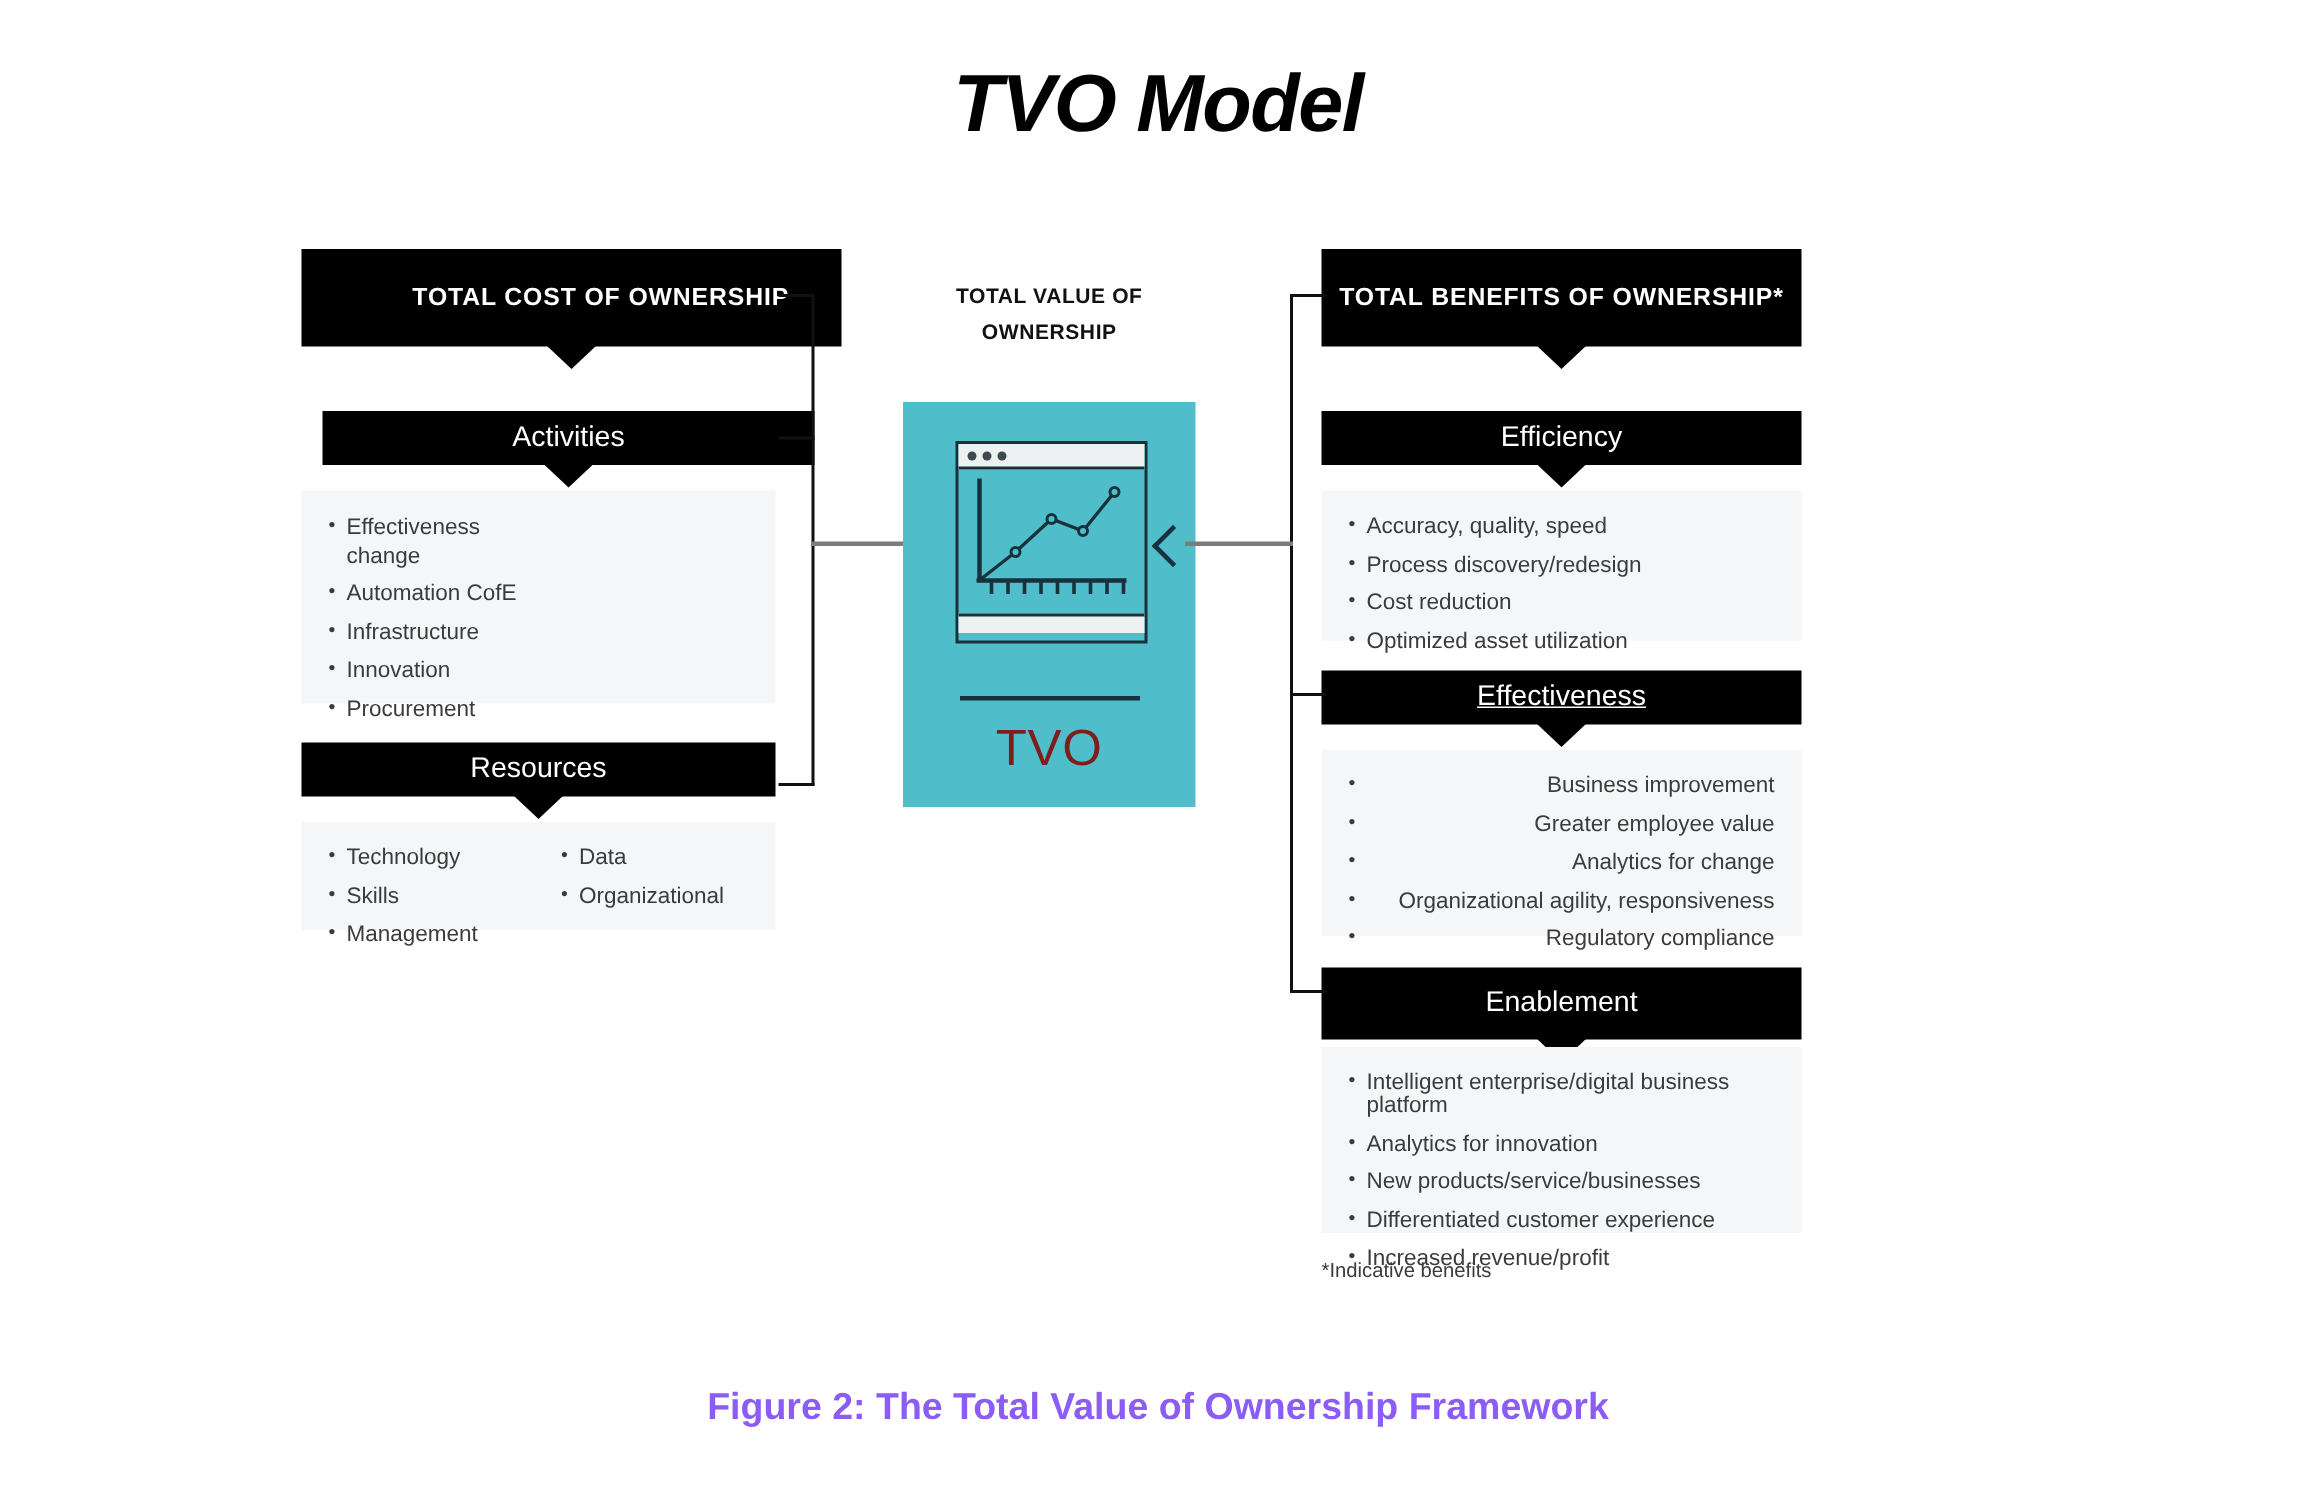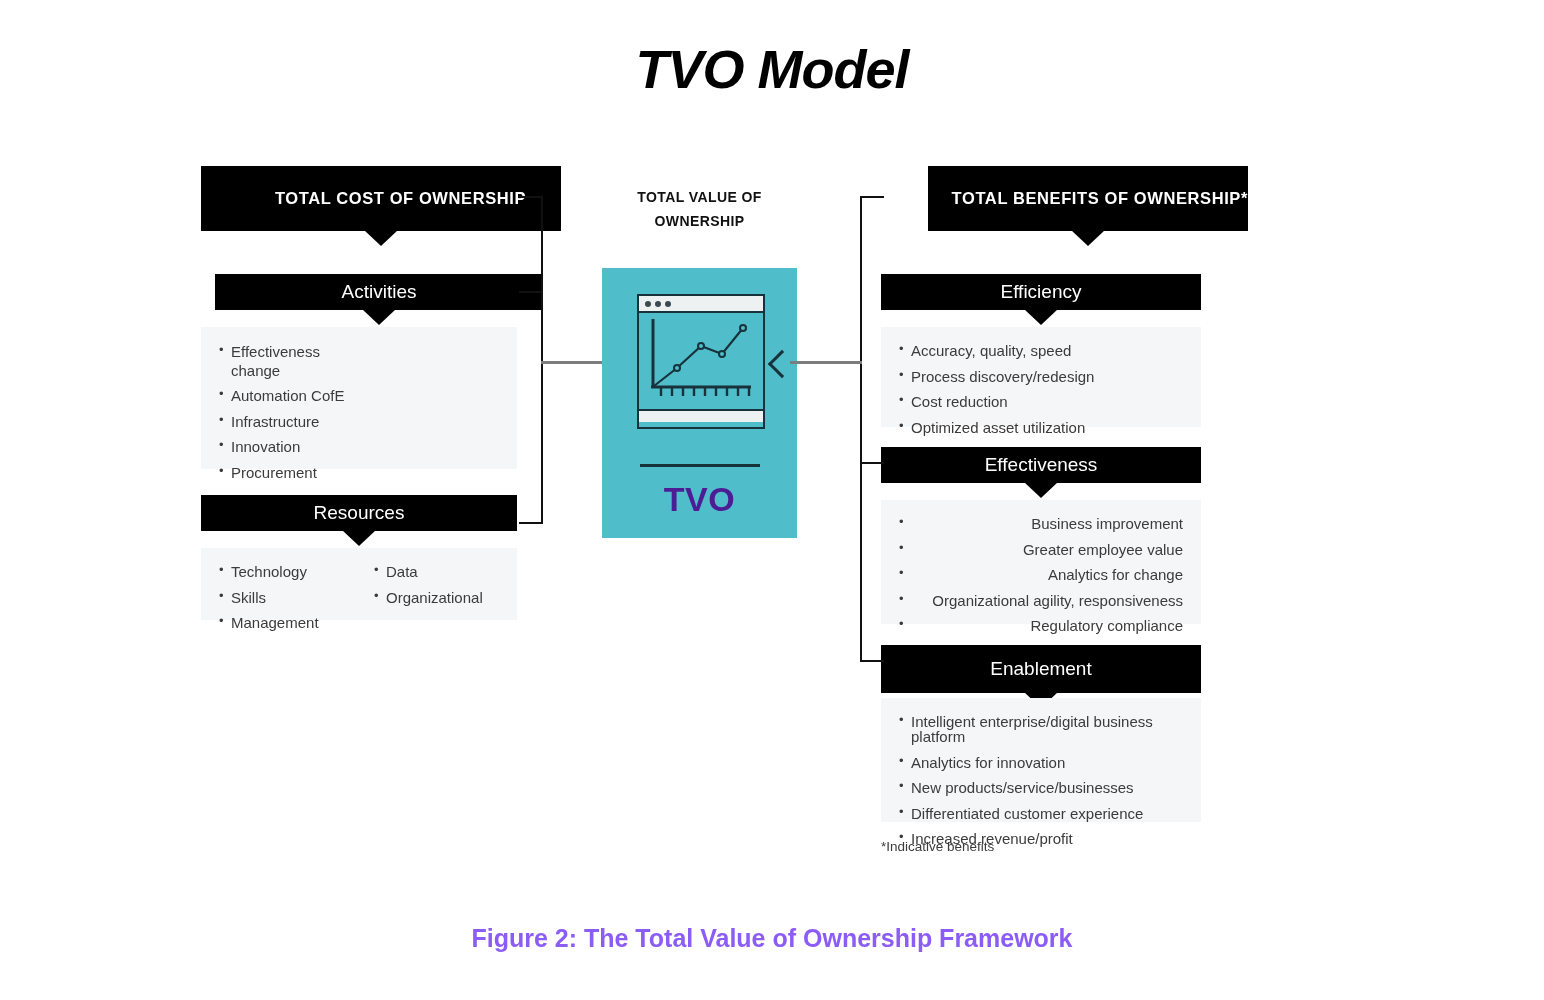--- a/index.html
+++ b/index.html
@@ -159,23 +159,23 @@
     width: 120px;
     height: 3px;
     background: #17323a;
   }
   #tvo-label {
     position: absolute;
     left: 0;
     top: 212px;
     width: 195px;
     text-align: center;
-    color: #4c1d95;
+    color: #7f1d1d;
     font-size: 34px;
-    font-weight: bold;
+    font-weight: normal;
     letter-spacing: 0.5px;
   }
   #tvo-caption {
     position: absolute;
     left: 602px;
     top: 186px;
     width: 195px;
     text-align: center;
     font-size: 14px;
     font-weight: bold;
@@ -328,40 +328,40 @@
             <circle cx="104" cy="15" r="3"></circle>
           </g>
         </svg>
       </div>
       <div id="tvo-footbar"></div>
     </div>
     <div id="tvo-divider"></div>
     <div id="tvo-label">TVO</div>
   </div>
 
-  <div class="blackbox" style="left:928px; top:166px; width:320px; height:65px;justify-content:flex-end;">
+  <div class="blackbox" style="left:881px; top:166px; width:320px; height:65px;">
     <span class="bxlabel caps">TOTAL BENEFITS OF OWNERSHIP*</span>
     <span class="notch"></span>
   </div>
 
   <div class="blackbox" style="left:881px; top:274px; width:320px; height:36px;">
     <span class="bxlabel sub">Efficiency</span>
     <span class="notch"></span>
   </div>
 
   <div class="listpanel" style="left:881px; top:327px; width:320px; height:100px;">
     <ul>
       <li>Accuracy, quality, speed</li>
       <li>Process discovery/redesign</li>
       <li>Cost reduction</li>
       <li>Optimized asset utilization</li>
     </ul>
   </div>
 
-  <div class="blackbox" style="left:881px; top:447px; width:320px; height:36px;">
+  <div class="blackbox" style="left:881px; top:447px; width:320px; height:36px;text-decoration:underline;">
     <span class="bxlabel sub">Effectiveness</span>
     <span class="notch"></span>
   </div>
 
   <div class="listpanel" style="left:881px; top:500px; width:320px; height:124px;text-align:right;">
     <ul>
       <li>Business improvement</li>
       <li>Greater employee value</li>
       <li>Analytics for change</li>
       <li>Organizational agility, responsiveness</li>

